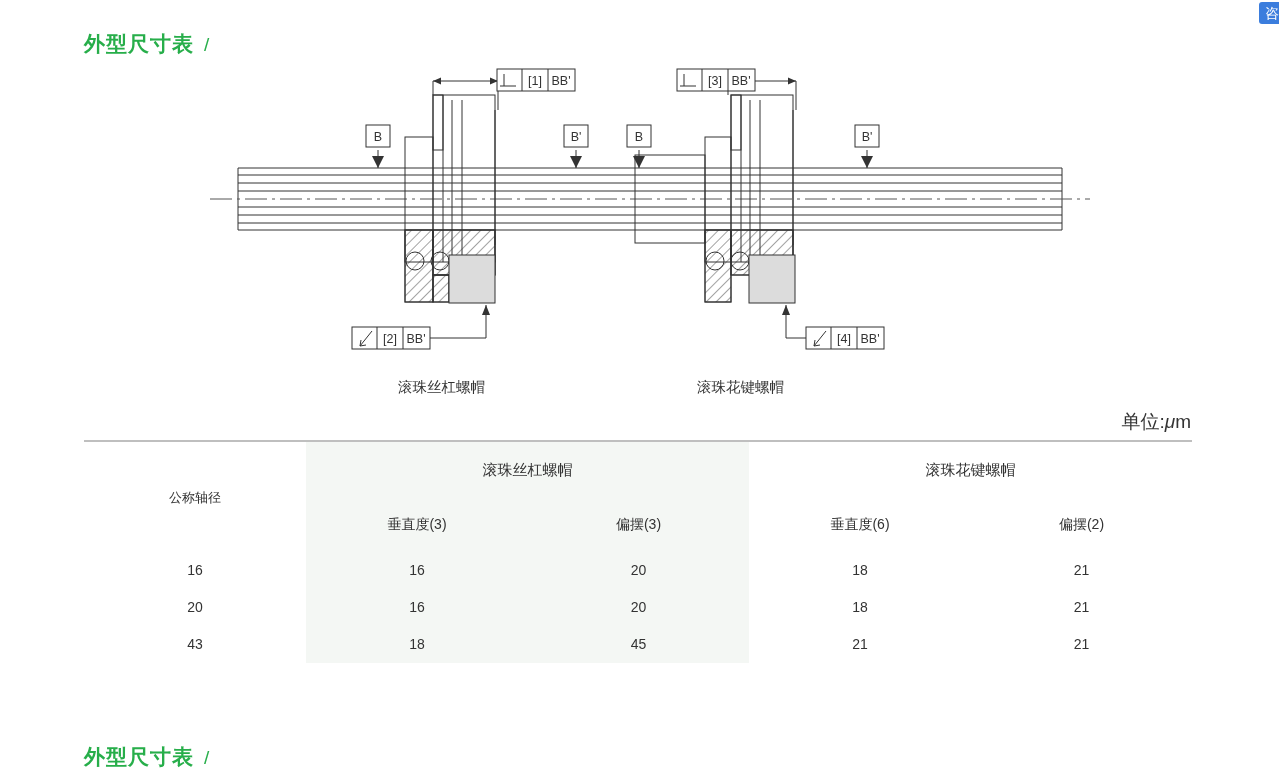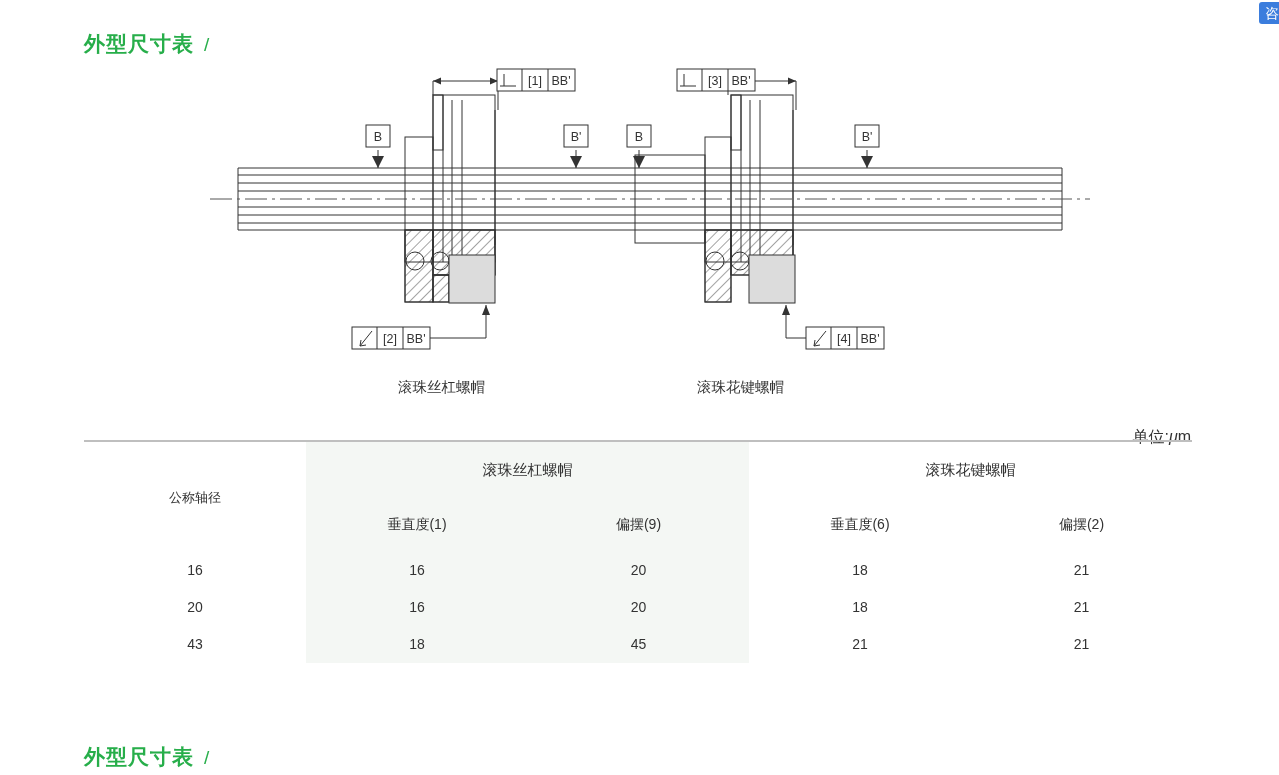--- a/index.html
+++ b/index.html
@@ -40,22 +40,22 @@
     font-size: 14.5px;
     color: #333;
     white-space: nowrap;
   }
   #caption-screw { left: 398px; top: 378px; }
   #caption-spline { left: 697px; top: 378px; }
 
   .unit-note {
     position: absolute;
     right: 88px;
-    top: 427px;
-    font-size: 16px;
+    top: 409px;
+    font-size: 19px;
     color: #333;
   }
   .unit-note .mu { font-style: italic; }
 
   
   .tbl-wrap { position: absolute; left: 84px; top: 440px; width: 1108px; }
   table.geo {
     border-collapse: collapse;
     width: 1108px;
     font-size: 14px;
@@ -278,22 +278,22 @@
 
   <div class="tbl-wrap">
     <table class="geo">
       <thead>
         <tr>
           <th class="h-group topline h-axis rule-thick-under" rowspan="2" style="width:222px;">公称轴径</th>
           <th class="h-group topline shade vline-l rule-under" colspan="2" style="width:443px;">滚珠丝杠螺帽</th>
           <th class="h-group topline vline-l rule-under" colspan="2" style="width:443px;">滚珠花键螺帽</th>
         </tr>
         <tr>
-          <th class="h-sub shade vline-l rule-thick-under" style="width:222px;">垂直度(1)</th>
-          <th class="h-sub shade vline-l rule-thick-under" style="width:221px;">偏摆(9)</th>
+          <th class="h-sub shade vline-l rule-thick-under" style="width:222px;">垂直度(3)</th>
+          <th class="h-sub shade vline-l rule-thick-under" style="width:221px;">偏摆(3)</th>
           <th class="h-sub vline-l rule-thick-under" style="width:222px;">垂直度(6)</th>
           <th class="h-sub vline-l rule-thick-under" style="width:221px;">偏摆(2)</th>
         </tr>
       </thead>
       <tbody>
         <tr>
           <td class="cell rule-under">16</td>
           <td class="cell shade vline-l rule-under">16</td>
           <td class="cell shade vline-l rule-under">20</td>
           <td class="cell vline-l rule-under">18</td>

